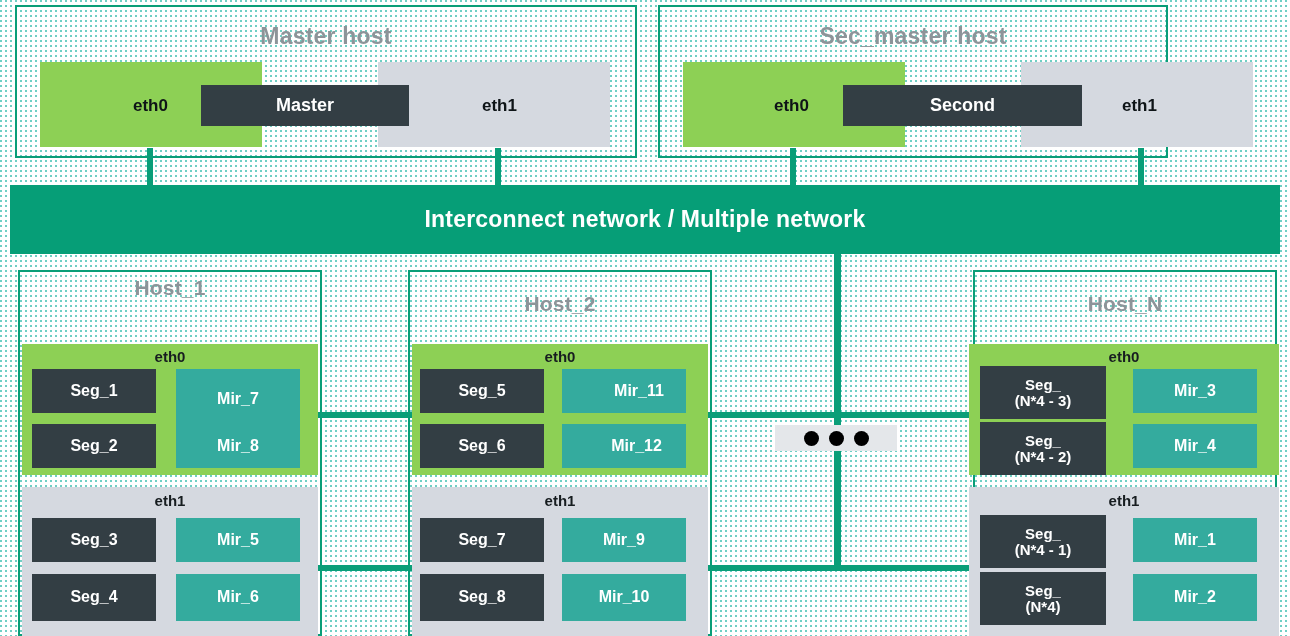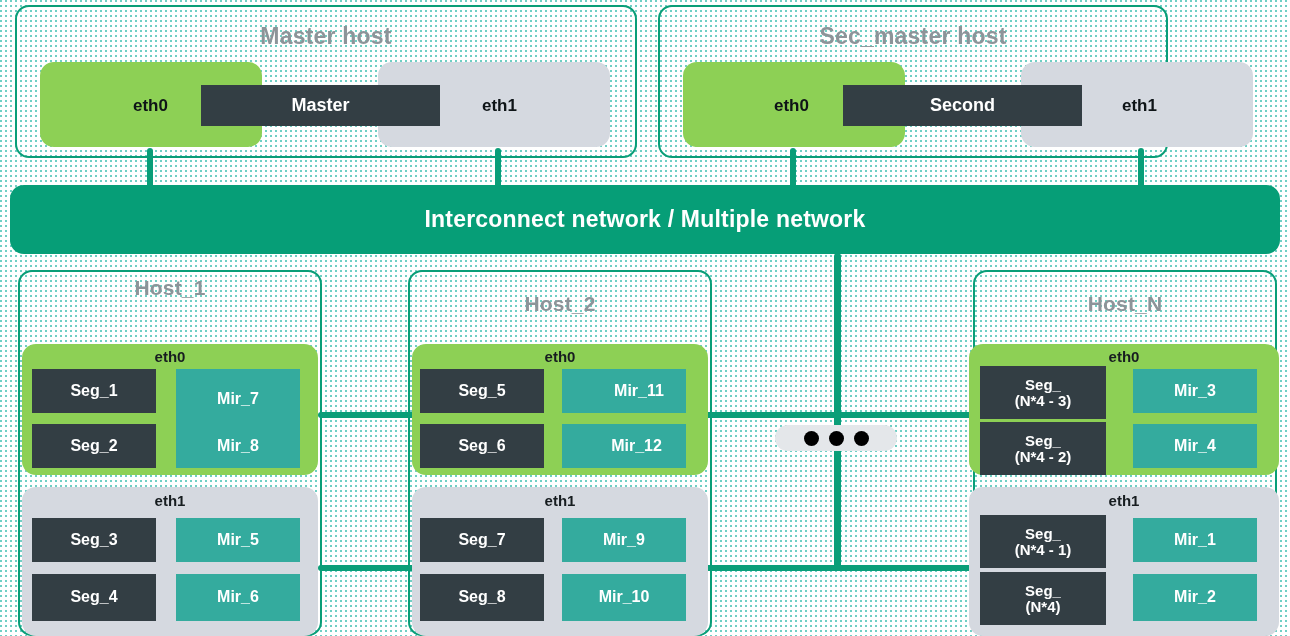--- a/index.html
+++ b/index.html
@@ -13,21 +13,21 @@
     height: 636px;
     overflow: hidden;
     font-family: "Liberation Sans", sans-serif;
     background-color: #ffffff;
     background-image:
       radial-gradient(circle at 1px 1px, #6fcfc4 1px, transparent 1.2px);
     background-size: 5px 5px;
   }
 
   
-  .abs { position: absolute; box-sizing: border-box; border-radius: 14px; }
+  .abs { position: absolute; box-sizing: border-box; }
 
   
   .host-card {
     border: 2px solid #0a9e78;
     background: transparent;
   }
   .host-title {
     position: absolute;
     left: 0; right: 0;
     text-align: center;
@@ -135,21 +135,21 @@
   <div class="abs conn" style="left:318px; top:412px; width:660px; height:6px;"></div>
   <div class="abs conn" style="left:318px; top:565px; width:660px; height:6px;"></div>
 
   <div class="abs host-card" style="left:15px; top:5px; width:622px; height:153px;">
     <div class="host-title" style="top:16px; font-size:23px;">Master host</div>
   </div>
   <div class="abs nic-green" style="left:40px; top:62px; width:222px; height:85px;"></div>
   <div class="abs nic-gray" style="left:378px; top:62px; width:232px; height:85px;"></div>
   <div class="eth-text" style="left:133px; top:96px;">eth0</div>
   <div class="eth-text" style="left:482px; top:96px;">eth1</div>
-  <div class="role-box" style="left:201px; top:85px; width:239px; height:41px;">Master</div>
+  <div class="role-box" style="left:201px; top:85px; width:208px; height:41px;">Master</div>
 
   <div class="abs host-card" style="left:658px; top:5px; width:510px; height:153px;">
     <div class="host-title" style="top:16px; font-size:23px;">Sec_master host</div>
   </div>
   <div class="abs nic-green" style="left:683px; top:62px; width:222px; height:85px;"></div>
   <div class="abs nic-gray" style="left:1021px; top:62px; width:232px; height:85px;"></div>
   <div class="eth-text" style="left:774px; top:96px;">eth0</div>
   <div class="eth-text" style="left:1122px; top:96px;">eth1</div>
   <div class="role-box" style="left:843px; top:85px; width:239px; height:41px;">Second</div>
 

